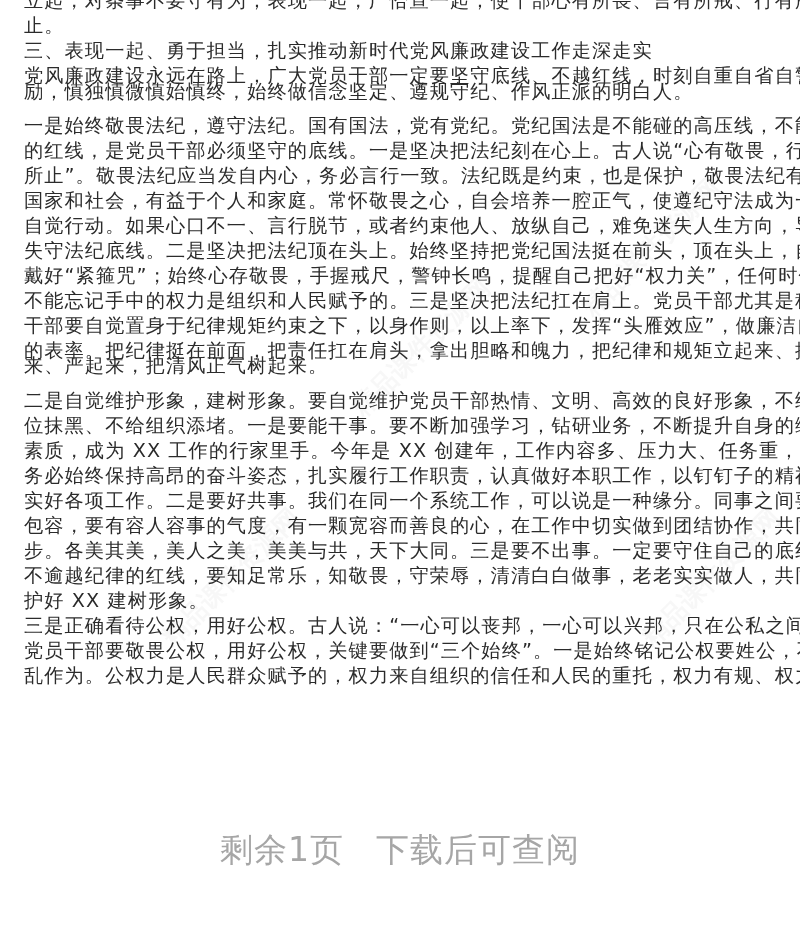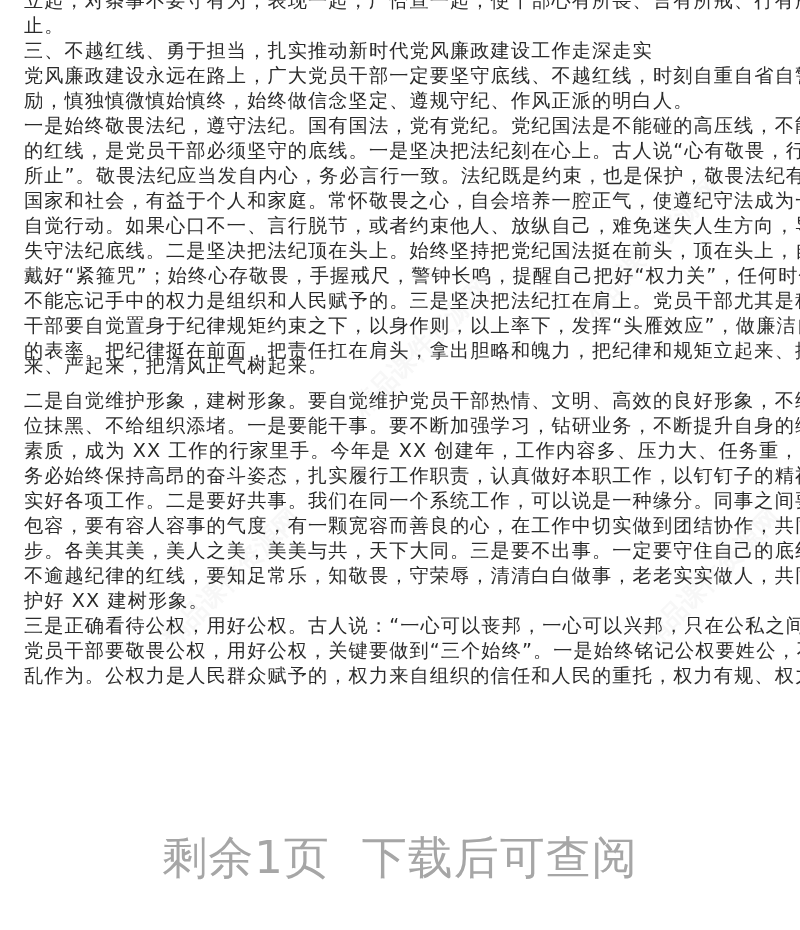--- a/index.html
+++ b/index.html
@@ -5,38 +5,38 @@
   html, body { margin: 0; padding: 0; background: #ffffff; }
   body { width: 800px; height: 930px; position: relative; overflow: hidden;
          font-family: "DejaVu Sans", "Liberation Sans", sans-serif; }
   .page { position: absolute; left: 0; top: 0; width: 800px; height: 800px; overflow: hidden; }
   .line { position: absolute; left: 24px; width: 760px; white-space: nowrap;
           font-size: 19.2px; line-height: 25px; color: #2b2b2b; letter-spacing: 1.1px; }
   .cut { top: -12px; }
   .watermark { position: absolute; color: rgba(180,180,180,0.10); font-size: 26px;
                transform: rotate(-45deg); white-space: nowrap; pointer-events: none; font-weight: bold; }
   .remaining { position: absolute; left: 0; top: 828px; width: 800px; text-align: center;
-               font-size: 45px; color: #a6a6a6; letter-spacing: 1px; }
+               font-size: 33px; color: #a6a6a6; letter-spacing: 1px; }
   .remaining span { display: inline-block; }
   .remaining .gap { width: 32px; }
 </style>
 </head>
 <body>
 
 <div class="page">
   <div class="watermark" style="left:330px;top:330px;">精品课件资源网</div>
   <div class="watermark" style="left:560px;top:230px;">精品课件资源网</div>
   <div class="watermark" style="left:140px;top:560px;">精品课件资源网</div>
   <div class="watermark" style="left:620px;top:560px;">精品课件资源网</div>
 
   <div class="line cut">立起，对条事不要守有为，表现一起，广恰宣一起，使干部心有所畏、言有所戒、行有所</div>
   <div class="line" style="top:13px">止。</div>
-  <div class="line" style="top:38px">三、不越红线、勇于担当，扎实推动新时代党风廉政建设工作走深走实</div>
+  <div class="line" style="top:38px">三、表现一起、勇于担当，扎实推动新时代党风廉政建设工作走深走实</div>
   <div class="line" style="top:63px">党风廉政建设永远在路上，广大党员干部一定要坚守底线、不越红线，时刻自重自省自警自</div>
-  <div class="line" style="top:88px">励，慎独慎微慎始慎终，始终做信念坚定、遵规守纪、作风正派的明白人。</div>
+  <div class="line" style="top:79px">励，慎独慎微慎始慎终，始终做信念坚定、遵规守纪、作风正派的明白人。</div>
   <div class="line" style="top:113px">一是始终敬畏法纪，遵守法纪。国有国法，党有党纪。党纪国法是不能碰的高压线，不能越</div>
   <div class="line" style="top:138px">的红线，是党员干部必须坚守的底线。一是坚决把法纪刻在心上。古人说“心有敬畏，行有</div>
   <div class="line" style="top:163px">所止”。敬畏法纪应当发自内心，务必言行一致。法纪既是约束，也是保护，敬畏法纪有益于</div>
   <div class="line" style="top:188px">国家和社会，有益于个人和家庭。常怀敬畏之心，自会培养一腔正气，使遵纪守法成为一种</div>
   <div class="line" style="top:213px">自觉行动。如果心口不一、言行脱节，或者约束他人、放纵自己，难免迷失人生方向，导致</div>
   <div class="line" style="top:238px">失守法纪底线。二是坚决把法纪顶在头上。始终坚持把党纪国法挺在前头，顶在头上，自觉</div>
   <div class="line" style="top:263px">戴好“紧箍咒”；始终心存敬畏，手握戒尺，警钟长鸣，提醒自己把好“权力关”，任何时候都</div>
   <div class="line" style="top:288px">不能忘记手中的权力是组织和人民赋予的。三是坚决把法纪扛在肩上。党员干部尤其是科级</div>
   <div class="line" style="top:313px">干部要自觉置身于纪律规矩约束之下，以身作则，以上率下，发挥“头雁效应”，做廉洁自律</div>
   <div class="line" style="top:338px">的表率。把纪律挺在前面，把责任扛在肩头，拿出胆略和魄力，把纪律和规矩立起来、抓起</div>

